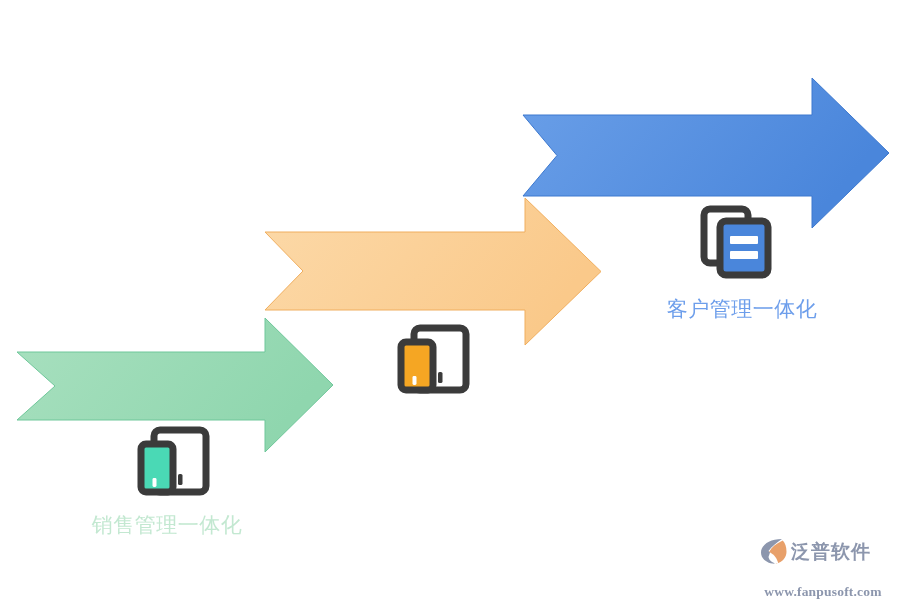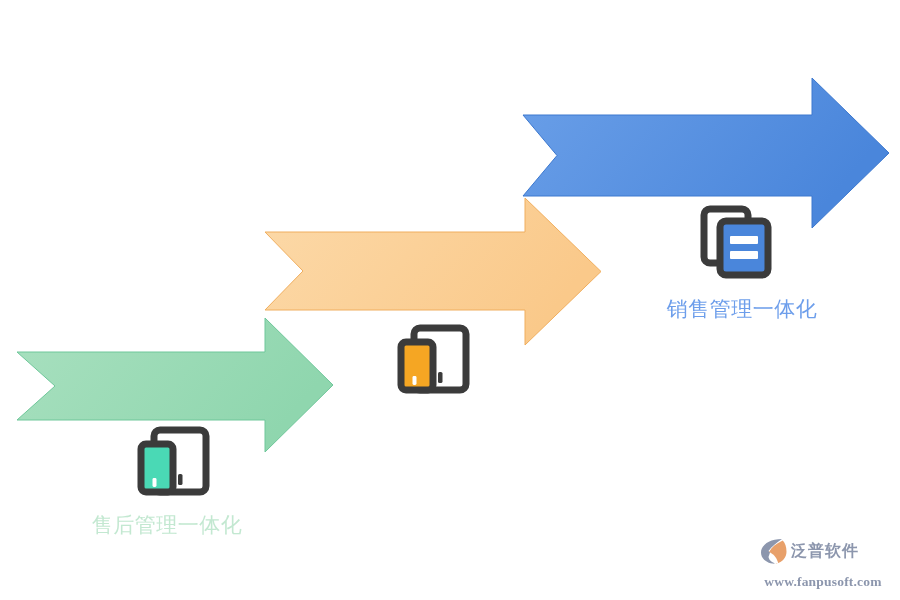--- a/index.html
+++ b/index.html
@@ -44,35 +44,35 @@
     bottom: 8px;
     width: 130px;
     height: 58px;
   }
   #watermark .wm-row {
     display: flex;
     align-items: center;
     height: 34px;
   }
   #watermark .wm-cn {
-    font-size: 16px;
+    font-size: 19px;
     font-weight: bold;
     color: #8c96ad;
     letter-spacing: 1px;
     font-family: "DejaVu Sans", "Liberation Sans", sans-serif;
     line-height: 1;
   }
   #watermark .wm-url {
     font-size: 13.5px;
     font-weight: bold;
     color: #8c96ad;
     letter-spacing: 0.2px;
     text-align: center;
     font-family: "Liberation Serif", "DejaVu Serif", serif;
-    margin-top: 6px;
+    margin-top: 16px;
   }
   #watermark .wm-mark {
     width: 30px;
     height: 30px;
     margin-right: 3px;
     flex: 0 0 auto;
   }
 </style>
 </head>
 <body>
@@ -105,42 +105,42 @@
     <svg width="76" height="76" viewBox="0 0 76 76" xmlns="http://www.w3.org/2000/svg">
 
       <rect x="18" y="6" rx="6" ry="6" width="52" height="62" fill="#ffffff" stroke="#3b3b3b" stroke-width="7"></rect>
 
       <rect x="42" y="50" width="4.5" height="11" rx="1.6" fill="#3b3b3b"></rect>
 
       <rect x="5" y="20" rx="5" ry="5" width="32" height="48" fill="#4ad9b5" stroke="#3b3b3b" stroke-width="7"></rect>
       <rect x="16.5" y="54" width="4" height="9" rx="1.4" fill="#ffffff"></rect>
     </svg>
   </div>
-  <div class="step-label" style="left:167px; top:515px; color:#c3e8d1;">售后管理一体化</div>
+  <div class="step-label" style="left:167px; top:515px; color:#c3e8d1;">销售管理一体化</div>
 
   <div class="icon-box" style="left:396px; top:322px;">
     <svg width="76" height="76" viewBox="0 0 76 76" xmlns="http://www.w3.org/2000/svg">
       <rect x="18" y="6" rx="6" ry="6" width="52" height="62" fill="#ffffff" stroke="#3b3b3b" stroke-width="7"></rect>
       <rect x="42" y="50" width="4.5" height="11" rx="1.6" fill="#3b3b3b"></rect>
       <rect x="5" y="20" rx="5" ry="5" width="32" height="48" fill="#f5a623" stroke="#3b3b3b" stroke-width="7"></rect>
       <rect x="16.5" y="54" width="4" height="9" rx="1.4" fill="#ffffff"></rect>
     </svg>
   </div>
 
   <div class="icon-box" style="left:699px; top:204px;">
     <svg width="76" height="76" viewBox="0 0 76 76" xmlns="http://www.w3.org/2000/svg">
 
       <rect x="5" y="5" rx="6" ry="6" width="44" height="54" fill="#ffffff" stroke="#3b3b3b" stroke-width="7"></rect>
 
       <rect x="21" y="17" rx="6" ry="6" width="48" height="54" fill="#4a86db" stroke="#3b3b3b" stroke-width="7"></rect>
       <rect x="31" y="32" width="28" height="8" rx="1" fill="#ffffff"></rect>
       <rect x="31" y="47" width="28" height="8" rx="1" fill="#ffffff"></rect>
     </svg>
   </div>
-  <div class="step-label" style="left:742px; top:299px; color:#6d9eeb;">销售管理一体化</div>
+  <div class="step-label" style="left:742px; top:299px; color:#6d9eeb;">客户管理一体化</div>
 
   <div id="watermark">
     <div class="wm-row">
       <svg class="wm-mark" viewBox="0 0 40 40" xmlns="http://www.w3.org/2000/svg">
         <path d="M32 4 C14 4 4 13 4 22 C4 31 13 37 22 37 C22 30 20 24 14 20 C18 14 25 9 32 4 Z" fill="#8c96ad"></path>
         <path d="M33 6 C24 10 18 15 15 21 C20 25 23 30 24 37 C33 35 38 28 38 21 C38 14 36 9 33 6 Z" fill="#e8a06a"></path>
         <path d="M16 22 C22 25 26 31 27 37 C20 37 15 33 14 28 Z" fill="#ffffff"></path>
       </svg>
       <span class="wm-cn">泛普软件</span>
     </div>

